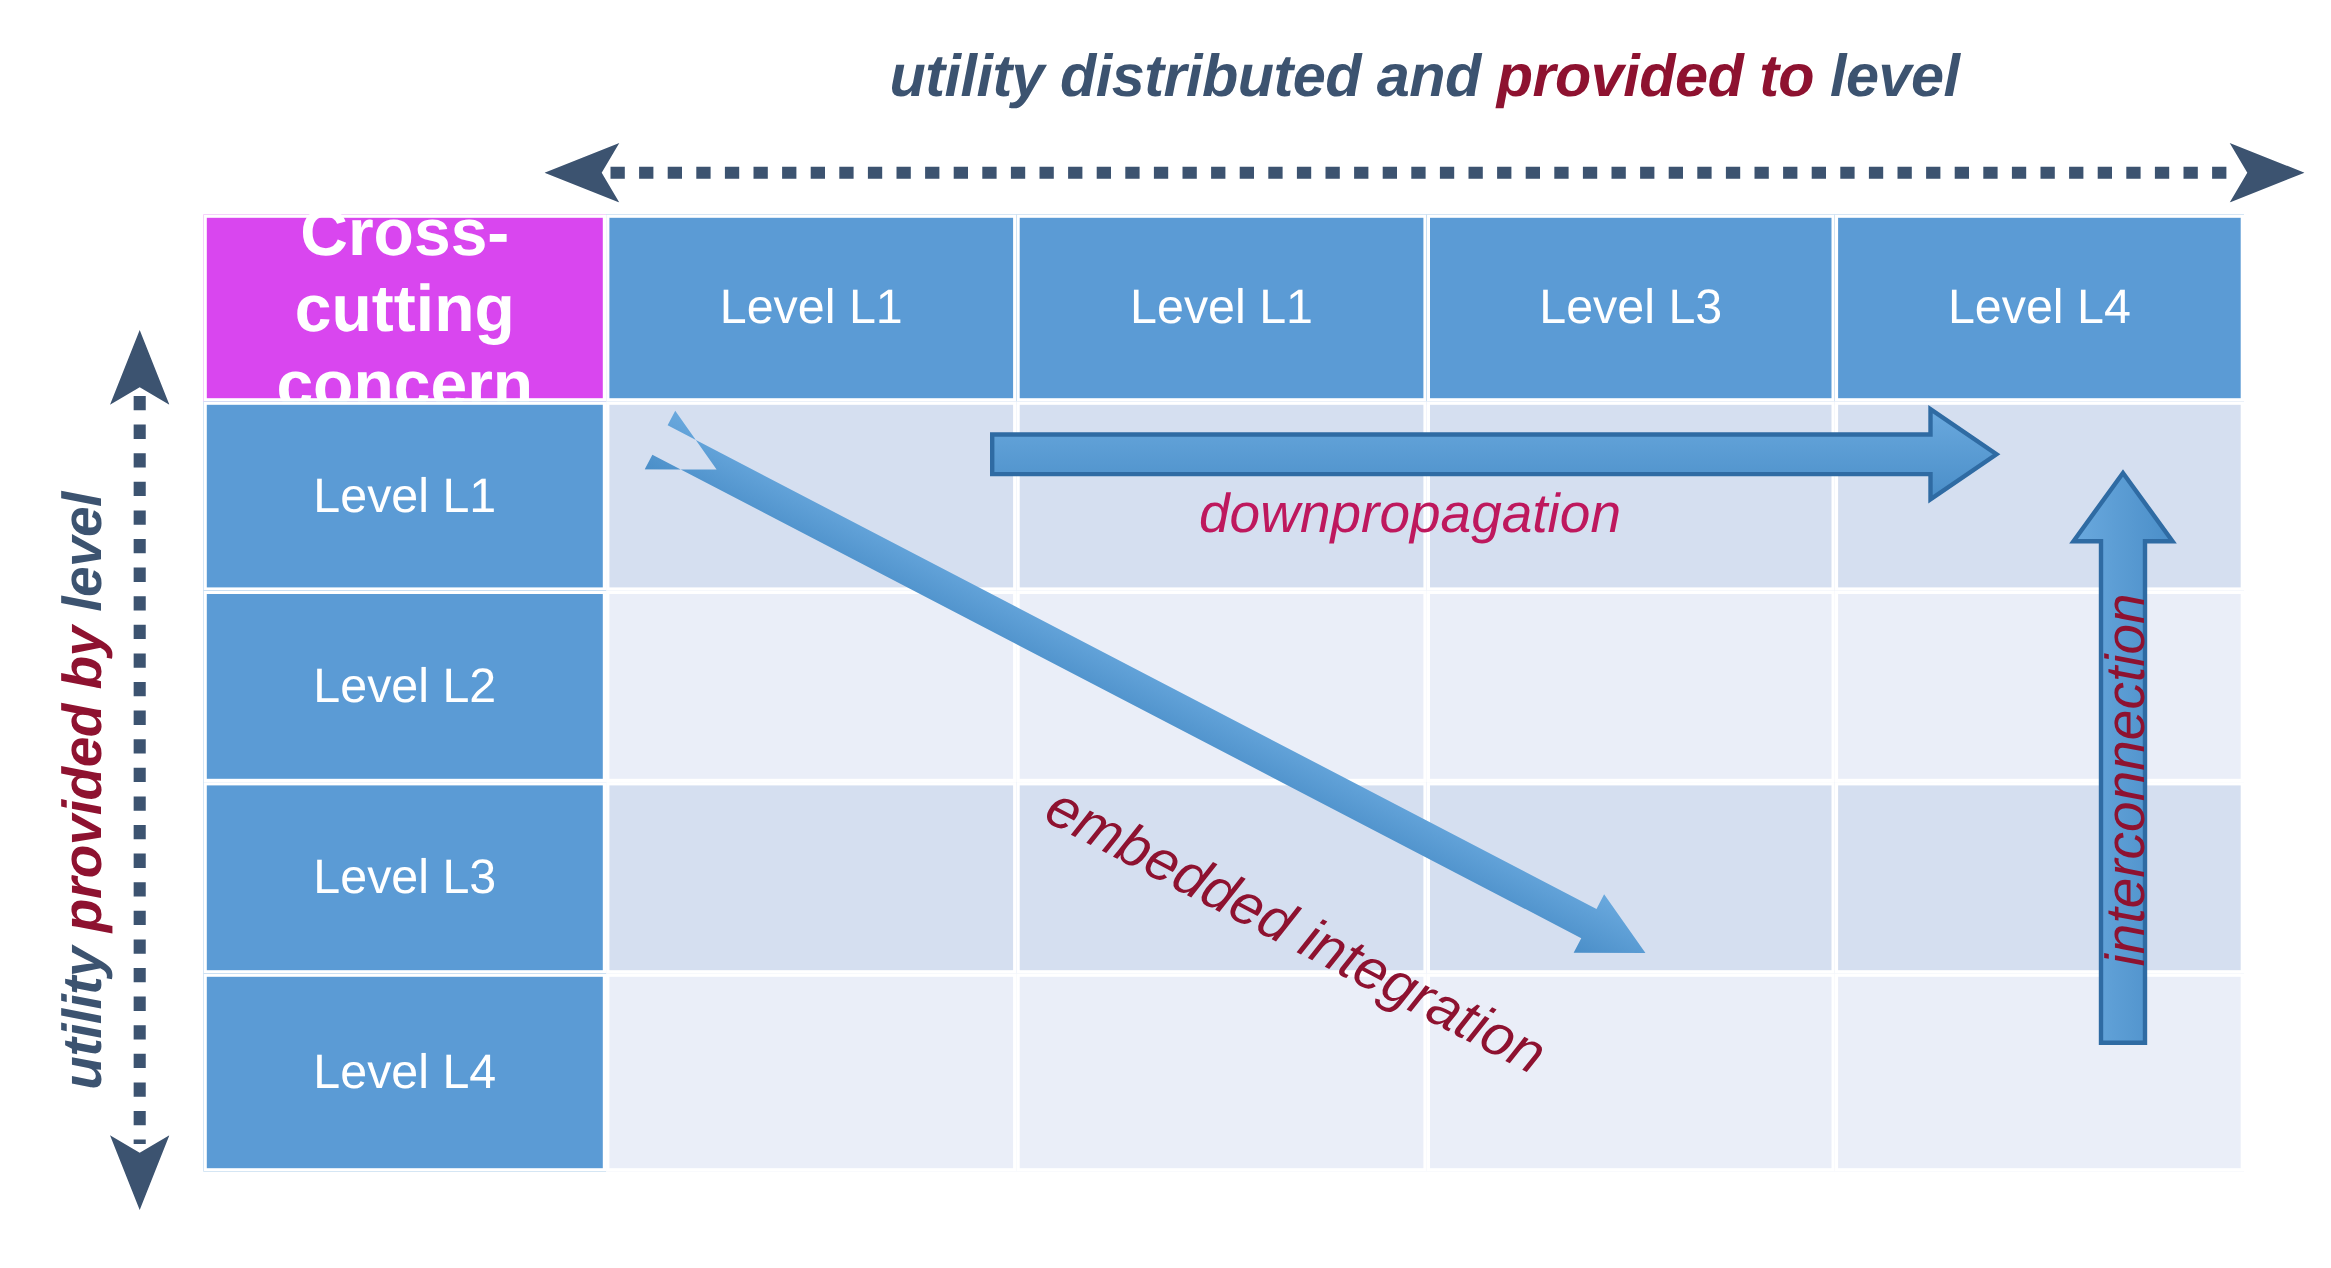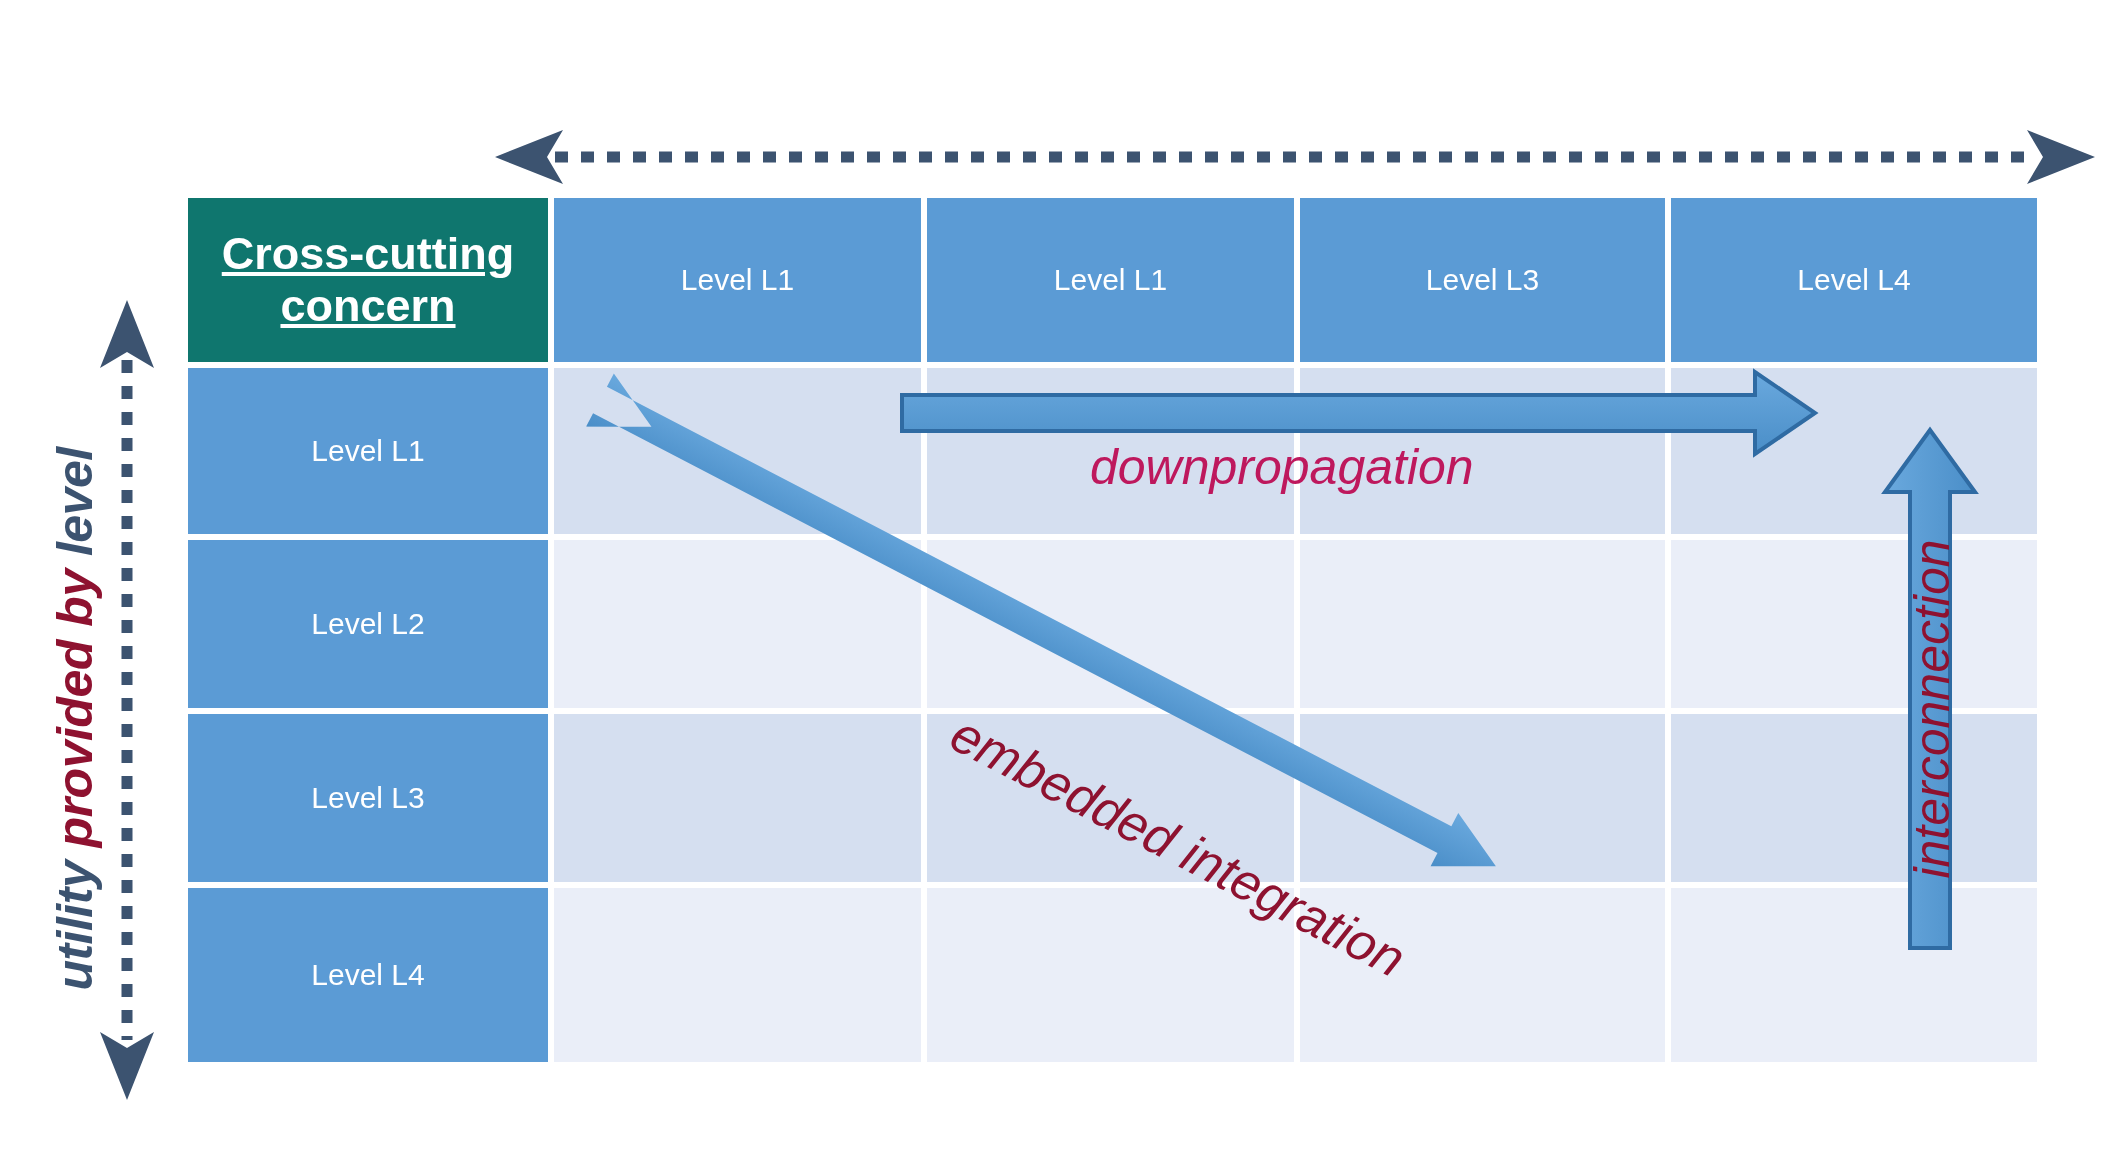--- a/index.html
+++ b/index.html
@@ -82,30 +82,29 @@
     background: #ffffff;
   }
   .cell {
     position: relative;
     box-sizing: border-box;
     border: 3px solid #ffffff;
     display: flex;
     align-items: center;
     justify-content: center;
     color: #ffffff;
-    font-size: 30px;
+    font-size: 44px;
     line-height: 1.15;
     text-align: center;
   }
   .cell.corner {
-    background: #0f766e;
+    background: #d946ef;
     font-weight: bold;
-    font-size: 45px;
+    font-size: 60px;
     padding: 0 14px;
-    text-decoration: underline;
   }
   .cell.colhead {
     background: #5b9bd5;
   }
   .cell.rowhead {
     background: #5b9bd5;
   }
   .cell.body-dark  { background: #d5dff0; }
   .cell.body-light { background: #eaeef8; }
 
@@ -151,20 +150,23 @@
     white-space: nowrap;
     transform: rotate(-90deg);
     transform-origin: 50% 50%;
   }
 </style>
 </head>
 <body>
 
 <div id="canvas">
 
+  <div id="top-caption">
+    <span class="cap-blue">utility distributed and </span><span class="cap-red">provided to</span><span class="cap-blue"> level</span>
+  </div>
 
   <svg id="top-axis-arrow" viewBox="0 0 1600 54">
     <line x1="60" y1="27" x2="1540" y2="27" stroke="#3c5370" stroke-width="11" stroke-dasharray="13 13" stroke-linecap="butt"></line>
     <polygon points="0,27 68,0 52,27 68,54" fill="#3c5370"></polygon>
     <polygon points="1600,27 1532,0 1548,27 1532,54" fill="#3c5370"></polygon>
   </svg>
 
   <svg id="left-axis-arrow" viewBox="0 0 54 800">
     <line x1="27" y1="60" x2="27" y2="740" stroke="#3c5370" stroke-width="11" stroke-dasharray="13 13" stroke-linecap="butt"></line>
     <polygon points="27,0 0,68 27,52 54,68" fill="#3c5370"></polygon>

